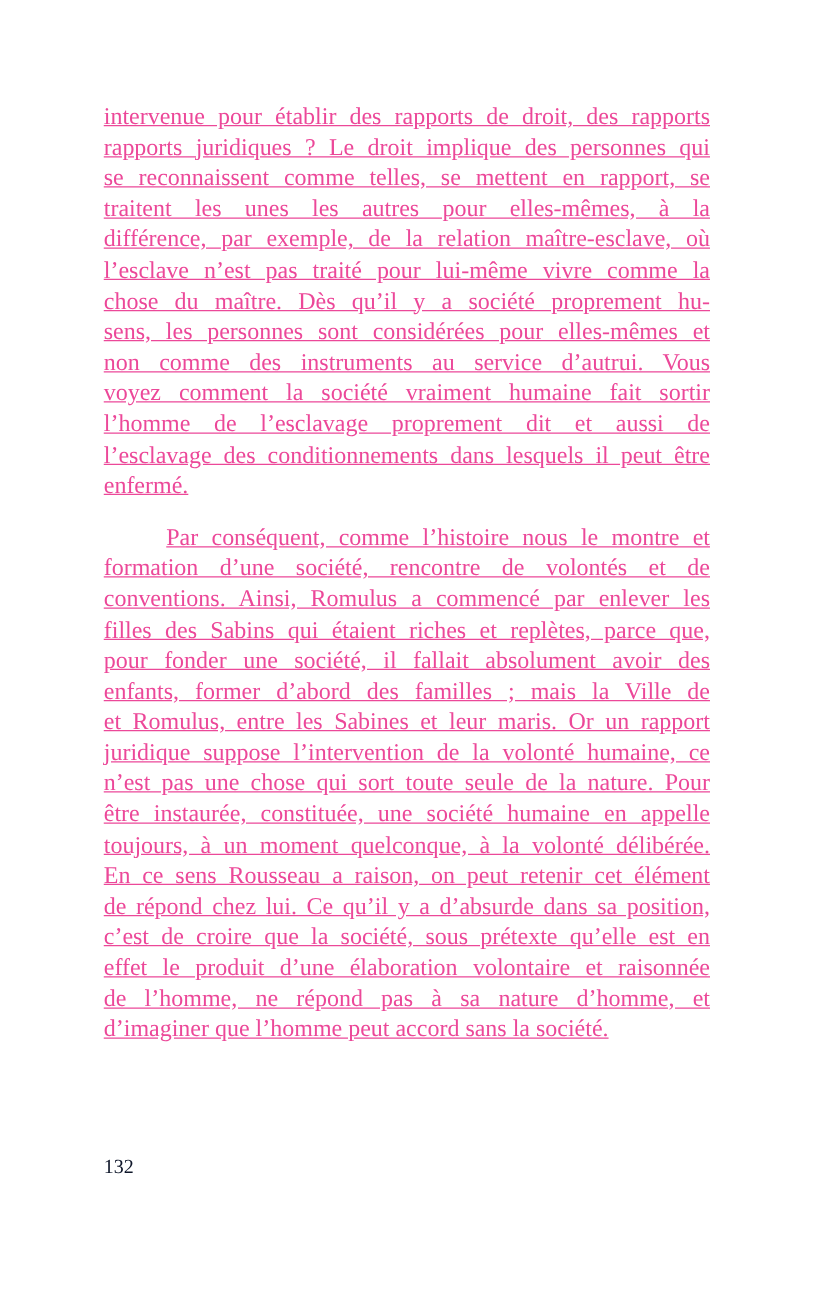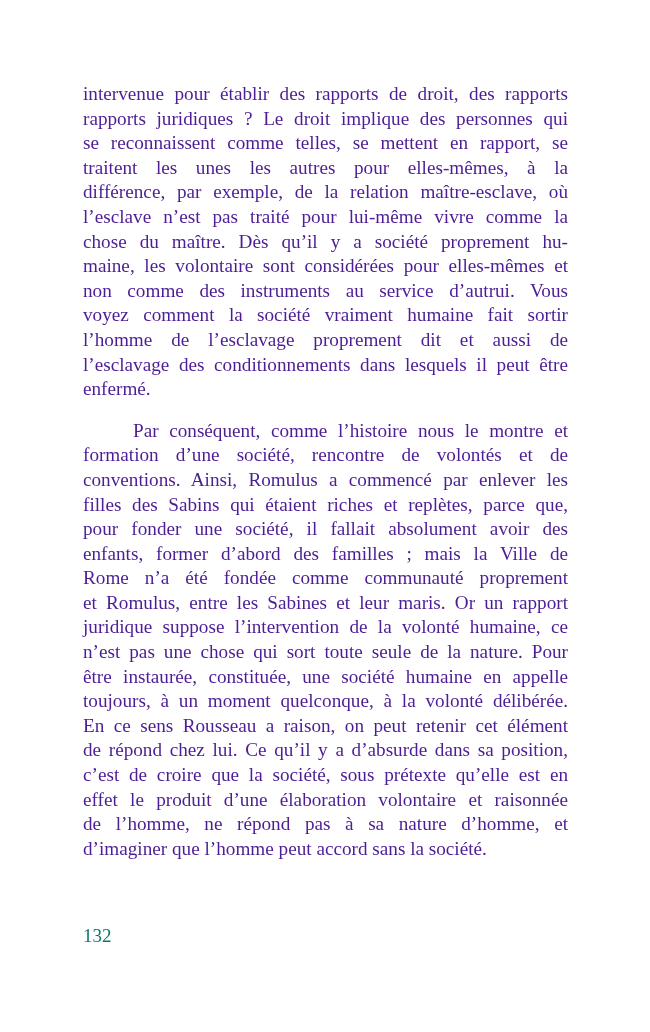--- a/index.html
+++ b/index.html
@@ -2,61 +2,61 @@
 <html><head>
 <meta charset="utf-8">
 <style>
   html, body { margin: 0; padding: 0; background: #ffffff; }
   body { width: 650px; height: 1032px; position: relative; overflow: hidden; }
   .page { position: absolute; left: 83px; top: 82px; width: 485px; }
   .para {
     font-family: "Liberation Serif", serif;
     font-size: 19.2px;
     line-height: 24.6px;
-    color: #4c1d95;
+    color: #ec4899;
     text-align: justify;
     margin: 0;
+    text-decoration: underline;
   }
   .para .line { display: block; text-align: justify; text-align-last: justify; white-space: nowrap; height: 24.6px; }
   .para .line.last { text-align-last: left; }
   .para .line.indent { padding-left: 50px; }
   .gap { height: 17px; }
   .pagenum {
     position: absolute; left: 83px; top: 925px;
-    font-family: "Liberation Serif", serif; font-size: 19px; color: #0f766e;
+    font-family: "Liberation Serif", serif; font-size: 16px; color: #0f172a;
   }
 </style>
 </head>
 <body>
 
 <div class="page">
   <p class="para">
     <span class="line">intervenue pour établir des rapports de droit, des rapports</span>
     <span class="line">rapports juridiques ? Le droit implique des personnes qui</span>
     <span class="line">se reconnaissent comme telles, se mettent en rapport, se</span>
     <span class="line">traitent les unes les autres pour elles-mêmes, à la</span>
     <span class="line">différence, par exemple, de la relation maître-esclave, où</span>
     <span class="line">l’esclave n’est pas traité pour lui-même vivre comme la</span>
     <span class="line">chose du maître. Dès qu’il y a société proprement hu-</span>
-    <span class="line">maine, les volontaire sont considérées pour elles-mêmes et</span>
+    <span class="line">sens, les personnes sont considérées pour elles-mêmes et</span>
     <span class="line">non comme des instruments au service d’autrui. Vous</span>
     <span class="line">voyez comment la société vraiment humaine fait sortir</span>
     <span class="line">l’homme de l’esclavage proprement dit et aussi de</span>
     <span class="line">l’esclavage des conditionnements dans lesquels il peut être</span>
     <span class="line last">enfermé.</span>
   </p>
   <div class="gap"></div>
   <p class="para">
     <span class="line indent">Par conséquent, comme l’histoire nous le montre et</span>
     <span class="line">formation d’une société, rencontre de volontés et de</span>
     <span class="line">conventions. Ainsi, Romulus a commencé par enlever les</span>
     <span class="line">filles des Sabins qui étaient riches et replètes, parce que,</span>
     <span class="line">pour fonder une société, il fallait absolument avoir des</span>
     <span class="line">enfants, former d’abord des familles ; mais la Ville de</span>
-    <span class="line">Rome n’a été fondée comme communauté proprement</span>
     <span class="line">et Romulus, entre les Sabines et leur maris. Or un rapport</span>
     <span class="line">juridique suppose l’intervention de la volonté humaine, ce</span>
     <span class="line">n’est pas une chose qui sort toute seule de la nature. Pour</span>
     <span class="line">être instaurée, constituée, une société humaine en appelle</span>
     <span class="line">toujours, à un moment quelconque, à la volonté délibérée.</span>
     <span class="line">En ce sens Rousseau a raison, on peut retenir cet élément</span>
     <span class="line">de répond chez lui. Ce qu’il y a d’absurde dans sa position,</span>
     <span class="line">c’est de croire que la société, sous prétexte qu’elle est en</span>
     <span class="line">effet le produit d’une élaboration volontaire et raisonnée</span>
     <span class="line">de l’homme, ne répond pas à sa nature d’homme, et</span>

